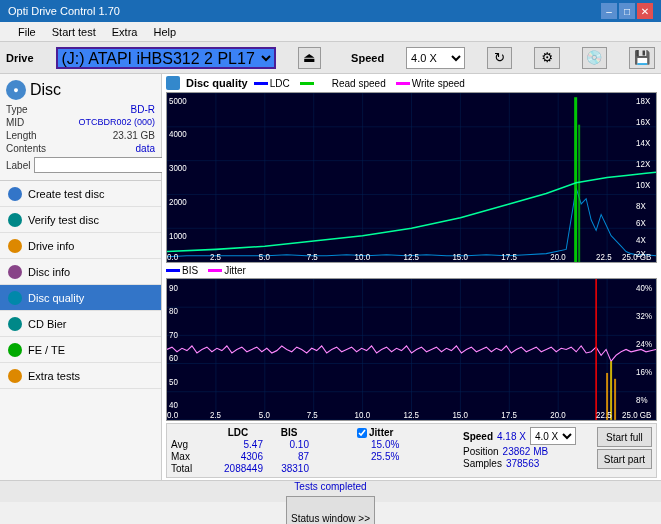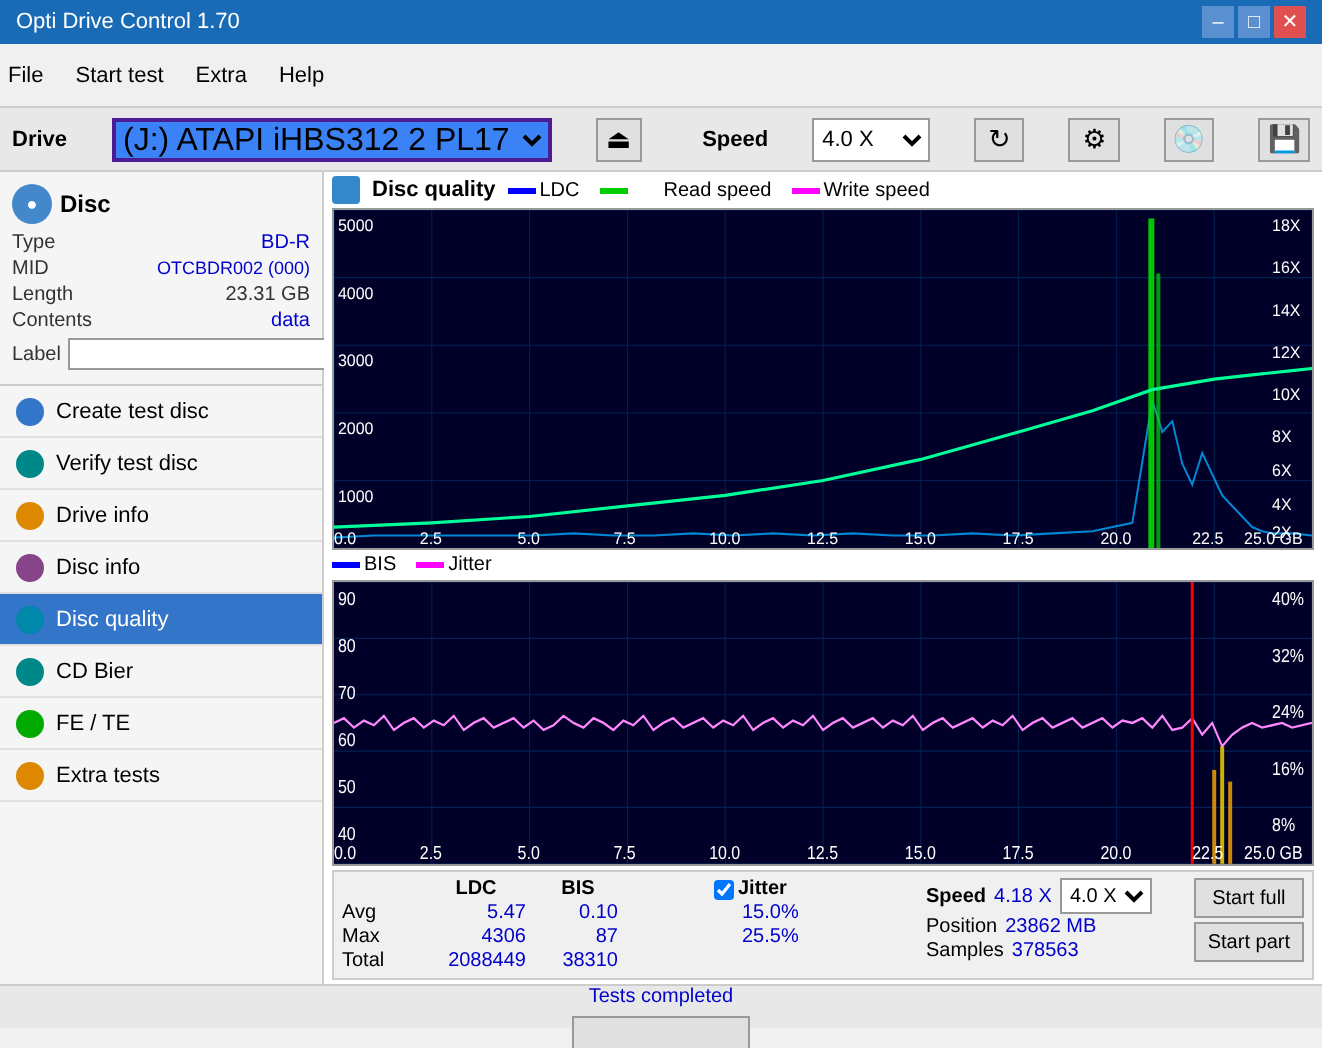--- a/index.html
+++ b/index.html
@@ -6,41 +6,41 @@
     body { font-family: 'Segoe UI', Tahoma, sans-serif; font-size: 11px; background: #f0f0f0; width: 661px; height: 524px; overflow: hidden; }
     
     
     .titlebar { background: #1a6bb5; color: white; height: 22px; display: flex; align-items: center; justify-content: space-between; padding: 0 8px; }
     .titlebar-title { font-size: 11px; }
     .titlebar-controls { display: flex; gap: 2px; }
     .titlebar-btn { width: 16px; height: 16px; background: #5a8fd0; border: none; color: white; font-size: 10px; cursor: pointer; display: flex; align-items: center; justify-content: center; }
     .titlebar-btn.close { background: #e05050; }
 
     
-    .menubar { background: #f0f0f0; height: 32px; display: flex; align-items: center; padding: 0 0; border-bottom: 1px solid #ccc; gap: 8px; }
+    .menubar { background: #f0f0f0; height: 20px; display: flex; align-items: center; padding: 0 14px; border-bottom: 1px solid #ccc; gap: 8px; }
     .menu-item { font-size: 11px; cursor: pointer; padding: 0 4px; }
 
     
     .drivebar { background: #e8e8e8; height: 32px; display: flex; align-items: center; padding: 0 6px; border-bottom: 1px solid #ccc; gap: 22px; }
     .drive-label { font-size: 11px; font-weight: bold; }
     .drive-select { height: 22px; font-size: 16px; border: 2px solid #4c1d95; background: #3b82f6; min-width: 220px; }
     .eject-btn { width: 24px; height: 22px; background: #e0e0e0; border: 1px solid #999; cursor: pointer; display: flex; align-items: center; justify-content: center; }
     .speed-label { font-size: 11px; font-weight: bold; margin-left: 8px; }
     .speed-select { height: 22px; font-size: 11px; border: 1px solid #999; background: white; width: 60px; }
     .icon-btn { width: 26px; height: 22px; background: #e0e0e0; border: 1px solid #999; cursor: pointer; display: flex; align-items: center; justify-content: center; }
 
     
     .main { display: flex; height: calc(524px - 22px - 20px - 32px - 22px - 22px); }
 
     
     .sidebar { width: 162px; background: #f5f5f5; border-right: 1px solid #ccc; display: flex; flex-direction: column; }
     
     .disc-info-section { padding: 6px; border-bottom: 1px solid #ccc; }
     .disc-header { display: flex; align-items: center; gap: 4px; margin-bottom: 4px; }
-    .disc-title { font-size: 12px; font-weight: bold; }
+    .disc-title { font-size: 16px; font-weight: normal; }
     .disc-row { display: flex; justify-content: space-between; margin-bottom: 2px; }
     .disc-key { color: #333; font-size: 10px; }
     .disc-value { color: #0000cc; font-size: 10px; text-align: right; }
     .disc-value.black { color: #333; }
     .label-row { display: flex; align-items: center; gap: 4px; margin-top: 2px; }
     .label-input { height: 16px; border: 1px solid #999; font-size: 10px; flex: 1; background: white; }
     .label-btn { width: 18px; height: 18px; background: #e0e0e0; border: 1px solid #999; cursor: pointer; display: flex; align-items: center; justify-content: center; font-size: 10px; }
 
     .sidebar-menu { flex: 1; }
     .sidebar-item { height: 26px; display: flex; align-items: center; padding: 0 8px; cursor: pointer; gap: 6px; font-size: 11px; border-bottom: 1px solid #e0e0e0; }

